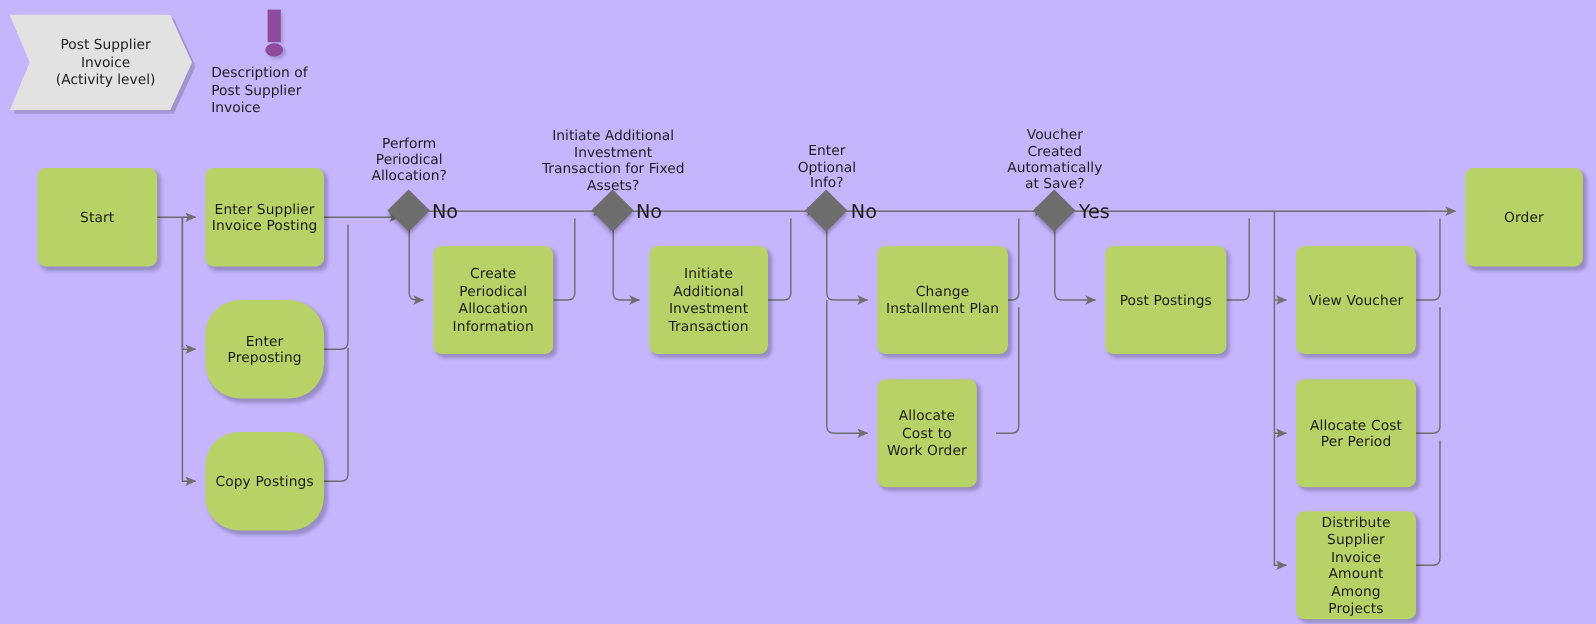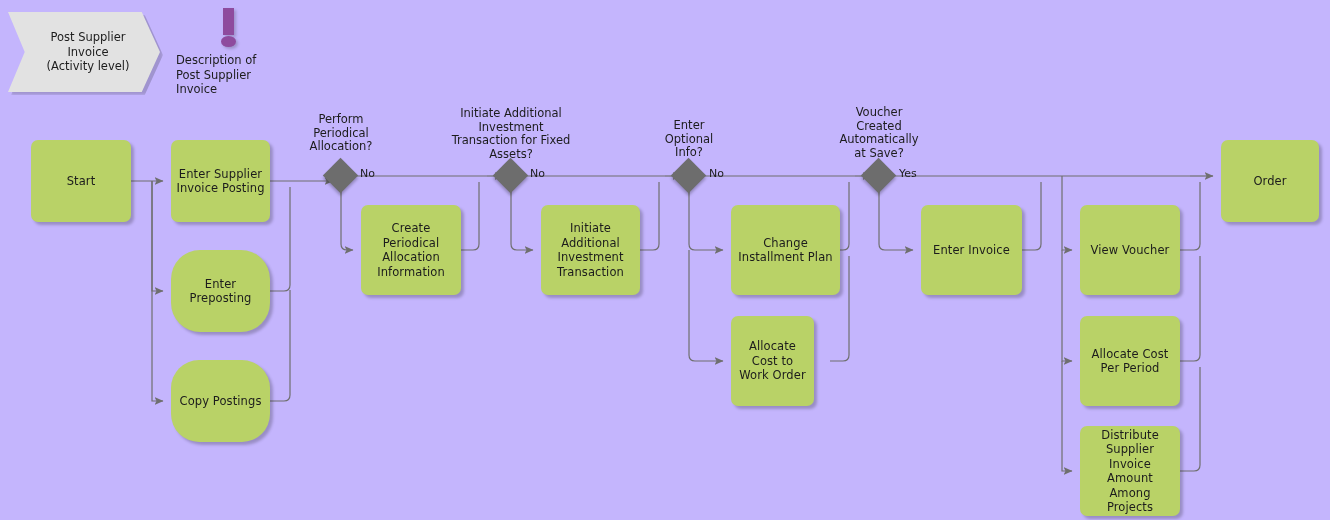--- a/index.html
+++ b/index.html
@@ -52,21 +52,21 @@
   .dlabel {
     position: absolute;
     text-align: center;
     font-size: 11.5px;
     line-height: 13.5px;
     color: #1c1c1c;
     z-index: 4;
   }
   .branch-label {
     position: absolute;
-    font-size: 11px;
+    font-size: 16px;
     color: #1c1c1c;
     z-index: 4;
   }
   .banner {
     position: absolute;
     left: 8px;
     top: 12px;
     width: 152px;
     height: 80px;
     background: #e2e2e2;
@@ -197,21 +197,21 @@
   <div class="node" style="left:171px;top:360px;width:99px;height:82px;border-radius:28px;">Copy Postings</div>
 
   <div class="node" style="left:361px;top:205px;width:100px;height:90px;">Create<br>Periodical<br>Allocation<br>Information</div>
 
   <div class="node" style="left:541px;top:205px;width:99px;height:90px;">Initiate<br>Additional<br>Investment<br>Transaction</div>
 
   <div class="node" style="left:731px;top:205px;width:109px;height:90px;">Change<br>Installment Plan</div>
 
   <div class="node" style="left:731px;top:316px;width:83px;height:90px;">Allocate Cost to<br>Work Order</div>
 
-  <div class="node" style="left:921px;top:205px;width:101px;height:90px;">Enter Invoice</div>
+  <div class="node" style="left:921px;top:205px;width:101px;height:90px;">Post Postings</div>
 
   <div class="node" style="left:1080px;top:205px;width:100px;height:90px;">View Voucher</div>
 
   <div class="node" style="left:1080px;top:316px;width:100px;height:90px;">Allocate Cost<br>Per Period</div>
 
   <div class="node" style="left:1080px;top:426px;width:100px;height:90px;">Distribute<br>Supplier Invoice<br>Amount Among<br>Projects</div>
 
   <div class="node" style="left:1221px;top:140px;width:98px;height:82px;">Order</div>
 
   <div class="diamond" style="left:328px;top:163px;"></div>

